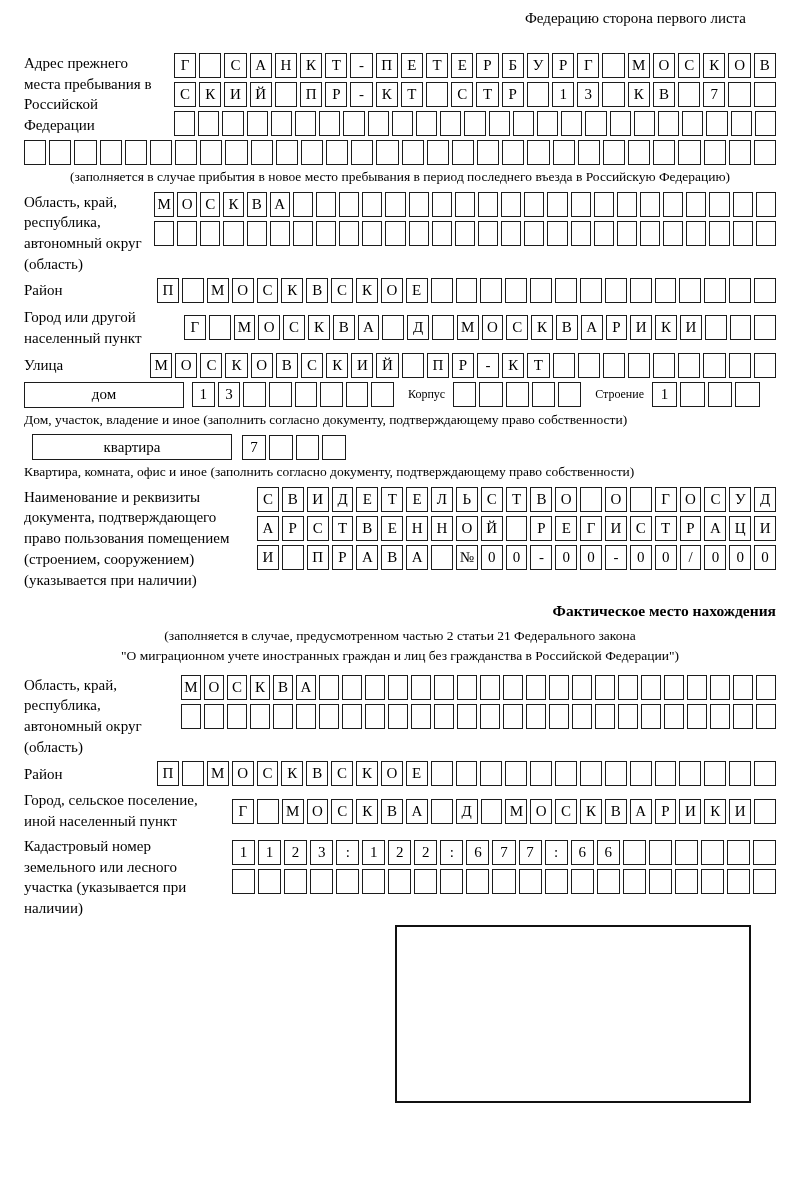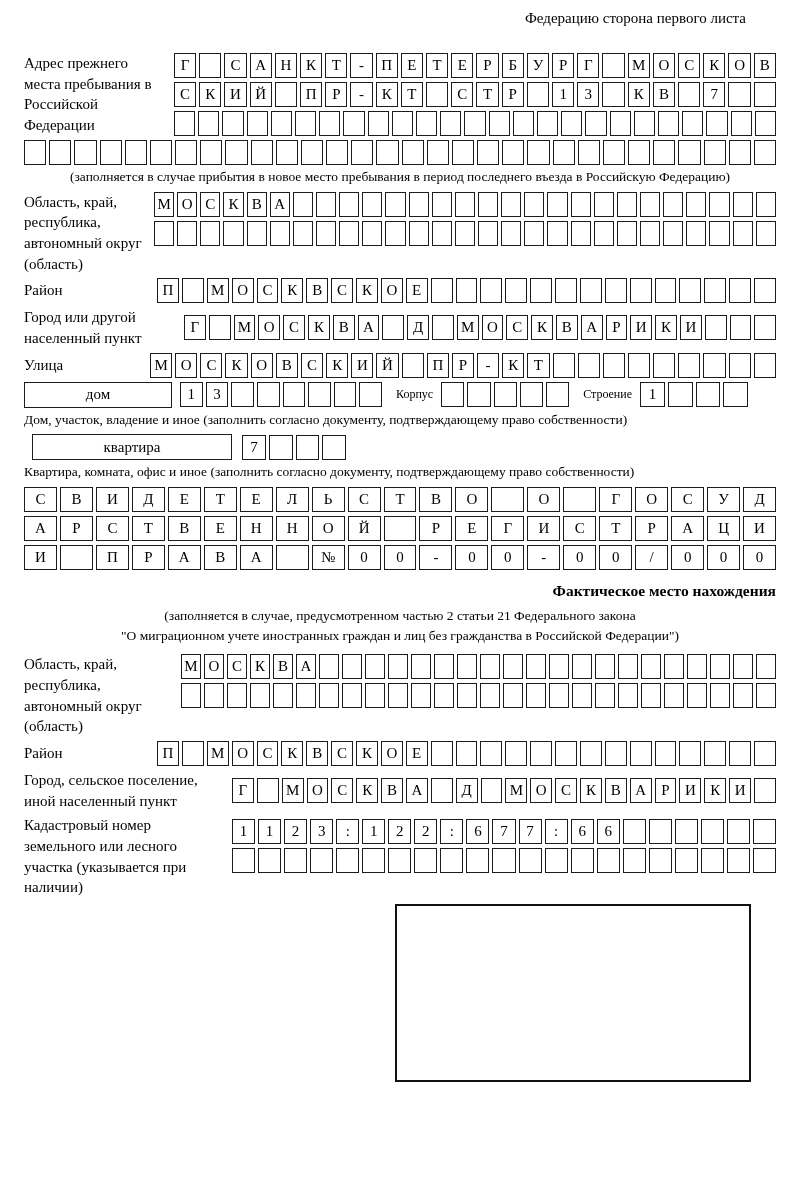--- a/index.html
+++ b/index.html
@@ -329,21 +329,21 @@
         <span class="cell">&nbsp;</span>
         <span class="cell">&nbsp;</span>
         <span class="cell">&nbsp;</span>
         <span class="cell">&nbsp;</span>
         <span class="cell">&nbsp;</span>
         <span class="cell">&nbsp;</span>
       </div>
   </div>
 
   <div class="house-line">
-    <div class="named-box" style="width:148px">дом</div>
+    <div class="named-box" style="width:160px">дом</div>
     <div class="cells fixed" style="width:202px; margin-left:8px">
         <span class="cell">1</span>
         <span class="cell">3</span>
         <span class="cell">&nbsp;</span>
         <span class="cell">&nbsp;</span>
         <span class="cell">&nbsp;</span>
         <span class="cell">&nbsp;</span>
         <span class="cell">&nbsp;</span>
         <span class="cell">&nbsp;</span>
       </div>
@@ -371,20 +371,21 @@
         <span class="cell">7</span>
         <span class="cell">&nbsp;</span>
         <span class="cell">&nbsp;</span>
         <span class="cell">&nbsp;</span>
       </div>
   </div>
   <div class="caption">Квартира, комната, офис и иное (заполнить согласно документу, подтверждающему право собственности)</div>
 
 
   <div class="line">
+    <div class="label lw231">Наименование и реквизиты документа, подтверждающего право пользования помещением (строением, сооружением) (указывается при наличии)</div>
     <div class="rows">
       <div class="cells">
           <span class="cell">С</span>
           <span class="cell">В</span>
           <span class="cell">И</span>
           <span class="cell">Д</span>
           <span class="cell">Е</span>
           <span class="cell">Т</span>
           <span class="cell">Е</span>
           <span class="cell">Л</span>

